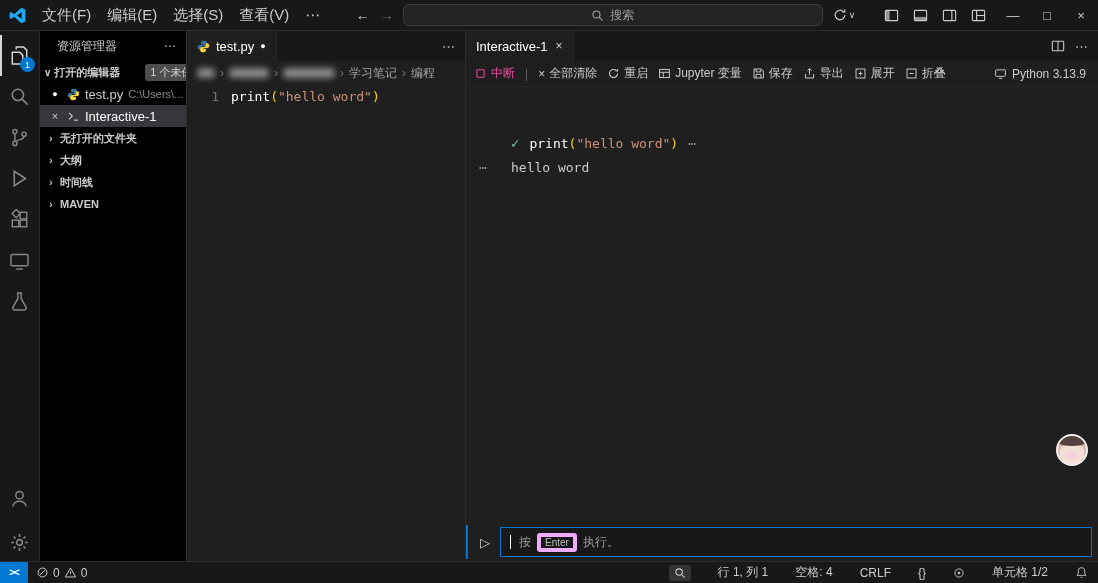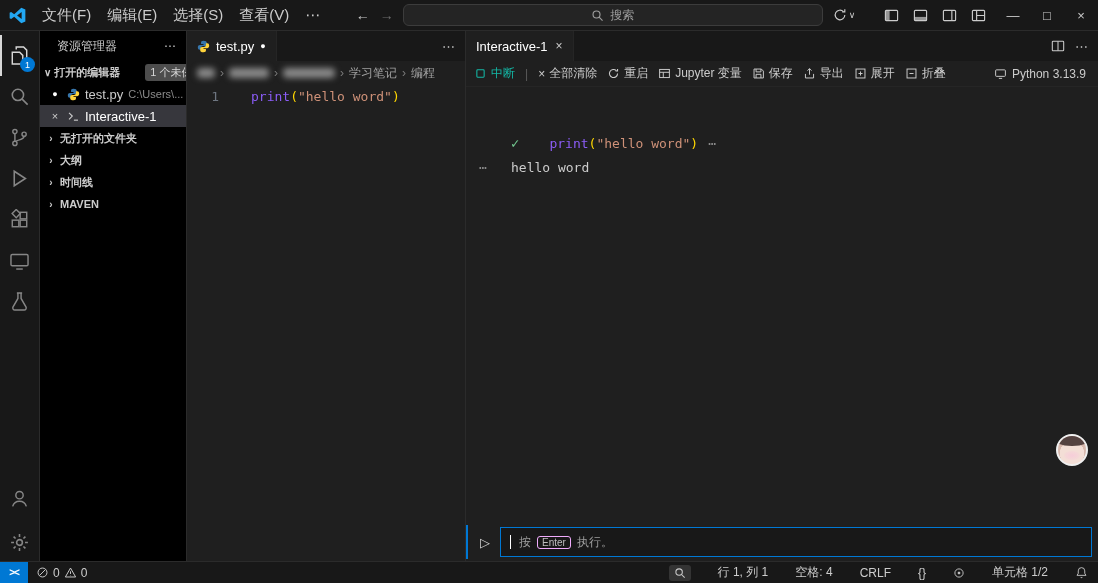--- a/index.html
+++ b/index.html
@@ -57,28 +57,28 @@
   .mod-dot { color:#ffffff; font-size:9px; }
   .tab-actions { margin-left:auto; display:flex; align-items:center; gap:10px; padding-right:10px; color:#cccccc; }
 
   .breadcrumbs { flex:0 0 24px; display:flex; align-items:center; gap:5px; padding:0 10px; font-size:12px; color:#a0a0a0; background:#1f1f1f; white-space:nowrap; overflow:hidden; }
   .bc-sep { color:#7a7a7a; }
   .blob { height:10px; border-radius:4px; background:#8a8a8a; filter:blur(3px); display:inline-block; }
   .w18{width:18px} .w40{width:40px} .w52{width:52px}
 
   .code-area { flex:1; display:flex; font-family:"DejaVu Sans Mono",monospace; font-size:13px; line-height:19px; padding-top:2px; }
   .gutter { flex:0 0 44px; text-align:right; padding-right:12px; color:#6e7681; }
-  .tok-func { color:#8b5cf6;margin-left:20px; }
+  .tok-func { color:#ffffff; }
   .tok-paren { color:#ffd700; }
   .tok-str { color:#ce9178; }
 
   
   .iw-toolbar { flex:0 0 26px; display:flex; align-items:center; gap:10px; padding:0 8px; font-size:12px; color:#cccccc; background:#1f1f1f; border-bottom:1px solid #252525; white-space:nowrap; overflow:hidden; }
   .tb-item { display:flex; align-items:center; gap:4px; }
-  .tb-item.dim { color:#14b8a6; }
+  .tb-item.dim { color:#ec4899; }
   .tb-div { color:#5a5a5a; }
   .tb-kernel { margin-left:auto; display:flex; align-items:center; gap:5px; padding-right:4px; }
 
   .iw-content { flex:1; position:relative; padding:20px 0 0 45px; overflow:hidden; }
   .iw-connected { font-size:15px; color:#cccccc; }
   .iw-cell { margin-top:28px; display:flex; align-items:center; gap:10px; font-family:"DejaVu Sans Mono",monospace; font-size:13px; }
   .check { color:#73c991; font-size:14px; }
   .cell-more, .out-more { color:#8a8a8a; font-size:13px; letter-spacing:1px; }
   .iw-output { margin-top:9px; position:relative; font-family:"DejaVu Sans Mono",monospace; font-size:13px; color:#cccccc; }
   .out-more { position:absolute; left:-32px; top:0; }
@@ -86,21 +86,21 @@
   .avatar { position:absolute; right:10px; bottom:95px; width:32px; height:32px; border-radius:50%; border:2px solid #f0f0f0; overflow:hidden; background:radial-gradient(circle at 50% 62%, #f3ded6 0 54%, #d8b9ae 55% 100%); }
   .avatar::before { content:""; position:absolute; left:-5px; right:-5px; top:-6px; height:58%; background:#544240; border-radius:50%; }
   .avatar::after { content:""; position:absolute; left:22%; top:52%; width:58%; height:34%; background:radial-gradient(#f6cdd9, rgba(246,205,217,0)); border-radius:50%; }
 
   .iw-input-row { position:absolute; left:0; right:0; bottom:2px; height:34px; display:flex; align-items:center; }
   .accent { position:absolute; left:0; top:0; bottom:0; width:2px; background:#0078d4; }
   .play { margin-left:14px; color:#d4d4d4; font-size:13px; }
   .input-box { flex:1; margin:0 6px 0 10px; height:30px; border:1px solid #0078d4; background:#181818; display:flex; align-items:center; padding:0 9px; font-size:12px; color:#9d9d9d; gap:4px; }
   .caret { display:inline-block; width:1px; height:14px; background:#ffffff; margin-right:4px; animation:blink 1s steps(1) infinite; }
   @keyframes blink { 50% { opacity:0; } }
-  kbd { border:1px solid #f0abfc; border-radius:3px; padding:0 4px; font-size:10px; color:#bdbdbd; font-family:"Liberation Sans",sans-serif; margin:7px 2px; }
+  kbd { border:4px solid #f0abfc; border-radius:3px; padding:0 4px; font-size:10px; color:#bdbdbd; font-family:"Liberation Sans",sans-serif; margin:7px 2px; }
 
   
   .statusbar { flex:0 0 22px; background:#181818; border-top:1px solid #2b2b2b; display:flex; align-items:center; font-size:12px; color:#cccccc; }
   .remote { width:28px; height:100%; background:#0078d4; color:#ffffff; display:flex; align-items:center; justify-content:center; font-size:10px; font-weight:bold; letter-spacing:-1px; }
   .problems { display:flex; align-items:center; gap:4px; padding:0 8px; }
   .sb-right { margin-left:auto; display:flex; align-items:center; gap:27px; padding-right:10px; }
   .sb-search { background:rgba(255,255,255,.12); border-radius:3px; padding:2px 5px; display:flex; align-items:center; }
   .sb-ico { display:flex; align-items:center; }
 </style>
 </head>

